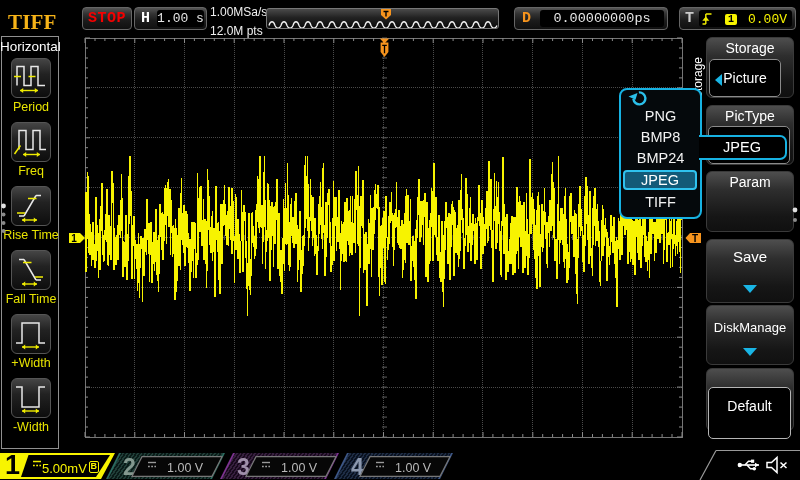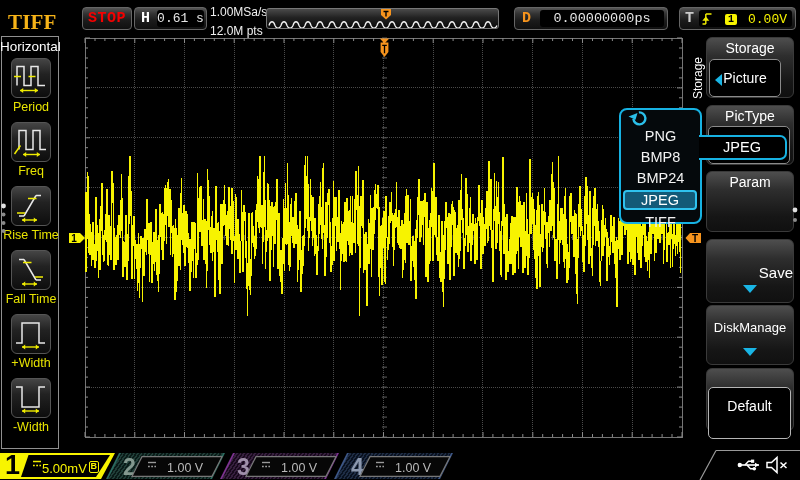--- a/index.html
+++ b/index.html
@@ -27,21 +27,21 @@
 #tbox .one{position:absolute;left:45px;top:5.5px;width:12px;height:11px;background:#f8f400;
   border-radius:2px;color:#000;font-weight:bold;font-size:10px;text-align:center;line-height:11px;}
 #tbox .lv{position:absolute;right:8px;top:5px;color:#f8f400;font-size:13px;line-height:13px;}
 #sidebox{left:1px;top:36px;width:58px;height:413px;border:1px solid #909090;
   box-sizing:border-box;}
 #sidetitle{left:0px;top:39px;width:60px;text-align:center;color:#fff;font-size:13.5px;}
 .mbtn{position:absolute;left:11px;width:40px;height:40px;border-radius:6px;
   border:1px solid #555;box-sizing:border-box;
   background:linear-gradient(#454545 0%,#222 40%,#0d0d0d 100%);}
 .mlbl{position:absolute;left:0px;width:62px;text-align:center;color:#e8e400;font-size:12.5px;}
-#popup{left:619px;top:108px;width:83px;height:116px;border:2px solid #17b2e2;
+#popup{left:619px;top:88px;width:83px;height:131px;border:2px solid #17b2e2;
   border-radius:8px;background:#05090c;box-sizing:border-box;padding-left:28px;}
 .pitem{position:absolute;left:9px;width:61px;height:20px;text-align:center;
   color:#f2f2f2;font-size:14.5px;line-height:20px;}
 #pjpeg{position:absolute;left:2px;top:80px;width:74px;height:20px;background:#135a78;
   border:2px solid #2fc2ef;border-radius:4px;color:#fff;font-size:14.5px;
   text-align:center;line-height:17px;box-sizing:border-box;}
 .mgroup{position:absolute;left:706px;width:88px;border-radius:6px;box-sizing:border-box;
   background:linear-gradient(#4e4e4e 0%,#2e2e2e 30%,#161616 75%,#101010 100%);
   border:1px solid #3a3a3a;}
 .mtitle{position:absolute;width:100%;top:2px;text-align:center;color:#fff;font-size:14px;}
@@ -53,21 +53,21 @@
 #vstor{left:668px;top:71px;width:60px;height:14px;color:#fff;font-size:12px;
   transform:rotate(-90deg);transform-origin:center;text-align:center;}
 .chipnum{position:absolute;font-weight:bold;font-size:26px;}
 </style></head>
 <body>
 <div id="screen">
 <div class="abs" id="logo">TIFF</div>
 <div class="abs gbox" id="stopbtn">STOP</div>
 <div class="abs gbox" id="hbox">
       <b>H</b>
-      <div class="blk">0.61 s</div>
+      <div class="blk">1.00 s</div>
     </div>
 <div class="abs" id="rate">1.00MSa/s<br>12.0M pts</div>
 <div class="abs" id="strip">
       <svg width="231" height="19" style="position:absolute;left:0;top:0">
         <path d="M2 16.5c1.5 -5 4.5 -5 6 0c1.5 3.5 4.5 3.5 6 0c1.5 -5 4.5 -5 6 0c1.5 3.5 4.5 3.5 6 0c1.5 -5 4.5 -5 6 0c1.5 3.5 4.5 3.5 6 0c1.5 -5 4.5 -5 6 0c1.5 3.5 4.5 3.5 6 0c1.5 -5 4.5 -5 6 0c1.5 3.5 4.5 3.5 6 0c1.5 -5 4.5 -5 6 0c1.5 3.5 4.5 3.5 6 0c1.5 -5 4.5 -5 6 0c1.5 3.5 4.5 3.5 6 0c1.5 -5 4.5 -5 6 0c1.5 3.5 4.5 3.5 6 0c1.5 -5 4.5 -5 6 0c1.5 3.5 4.5 3.5 6 0c1.5 -5 4.5 -5 6 0c1.5 3.5 4.5 3.5 6 0c1.5 -5 4.5 -5 6 0c1.5 3.5 4.5 3.5 6 0c1.5 -5 4.5 -5 6 0c1.5 3.5 4.5 3.5 6 0c1.5 -5 4.5 -5 6 0c1.5 3.5 4.5 3.5 6 0c1.5 -5 4.5 -5 6 0c1.5 3.5 4.5 3.5 6 0c1.5 -5 4.5 -5 6 0c1.5 3.5 4.5 3.5 6 0c1.5 -5 4.5 -5 6 0c1.5 3.5 4.5 3.5 6 0c1.5 -5 4.5 -5 6 0c1.5 3.5 4.5 3.5 6 0c1.5 -5 4.5 -5 6 0c1.5 3.5 4.5 3.5 6 0c1.5 -5 4.5 -5 6 0c1.5 3.5 4.5 3.5 6 0" stroke="#f2f2f2" stroke-width="1.3" fill="none"></path>
       </svg>
       <svg width="14" height="13" style="position:absolute;left:112px;top:-1px">
         <path d="M2 1 L12 1 L12 7 L7 11.5 L2 7 Z" fill="#f7941d"></path>
         <path d="M4.5 3.5 h5 M7 3.5 v5" stroke="#000" stroke-width="1.4" fill="none"></path>
       </svg>
@@ -475,21 +475,21 @@
     </div>
     <div class="abs mbtn2" style="left:709px;top:59px;height:38px;line-height:36px"><span style="position:absolute;left:5px;top:14px;width:0;height:0;border-top:6px solid transparent;border-bottom:6px solid transparent;border-right:7px solid #19b5e5"></span>Picture</div>
     <div class="mgroup" style="top:105px;height:60px">
       <div class="mtitle">PicType</div>
     </div>
     <div class="abs" style="left:708px;top:126px;width:82px;height:38px;background:#000;border:1px solid #8a8a8a;border-radius:5px;box-sizing:border-box"></div>
     <div class="mgroup" style="top:171px;height:61px">
       <div class="mtitle">Param</div>
     </div>
     <div class="mgroup" style="top:239px;height:64px">
-      <div style="position:absolute;width:100%;top:24px;text-align:right;color:#fff;font-size:15px">Save</div>
+      <div style="position:absolute;width:100%;top:8px;text-align:center;color:#fff;font-size:15px">Save</div>
       <div class="tri" style="top:45px"></div>
     </div>
     <div class="mgroup" style="top:305px;height:60px">
       <div style="position:absolute;width:100%;top:14px;text-align:center;color:#fff;font-size:13px">DiskManage</div>
       <div class="tri" style="top:42px"></div>
     </div>
     <div class="mgroup" style="top:368px;height:63px"></div>
     <div class="abs mbtn2" style="left:708px;top:387px;width:83px;height:52px;border-color:#b5b5b5;line-height:36px">Default</div>
     <svg class="abs" style="left:790px;top:204px" width="10" height="24">
       <circle cx="5" cy="6" r="2.4" fill="#e0e0e0"></circle>

